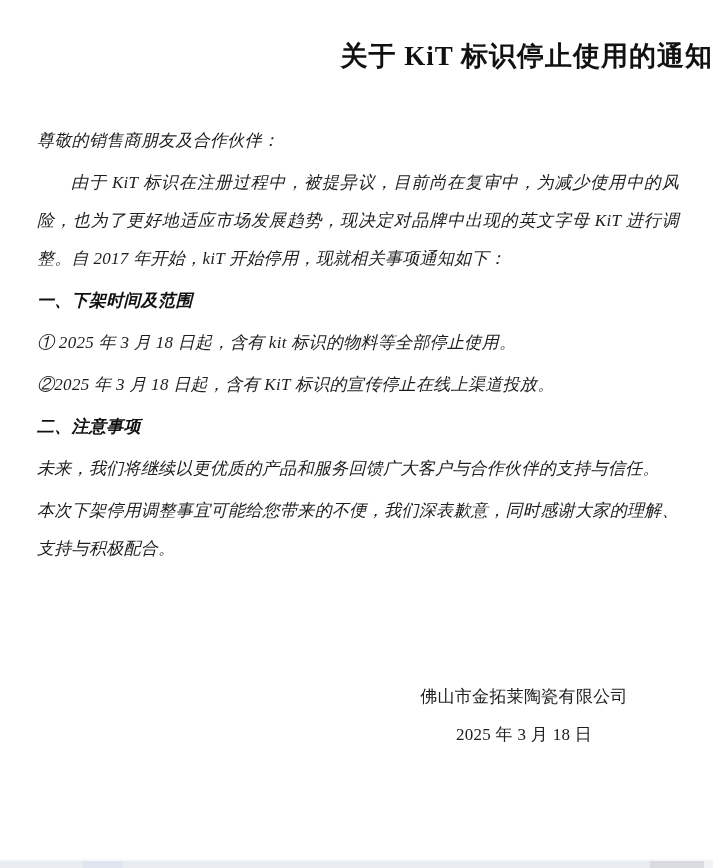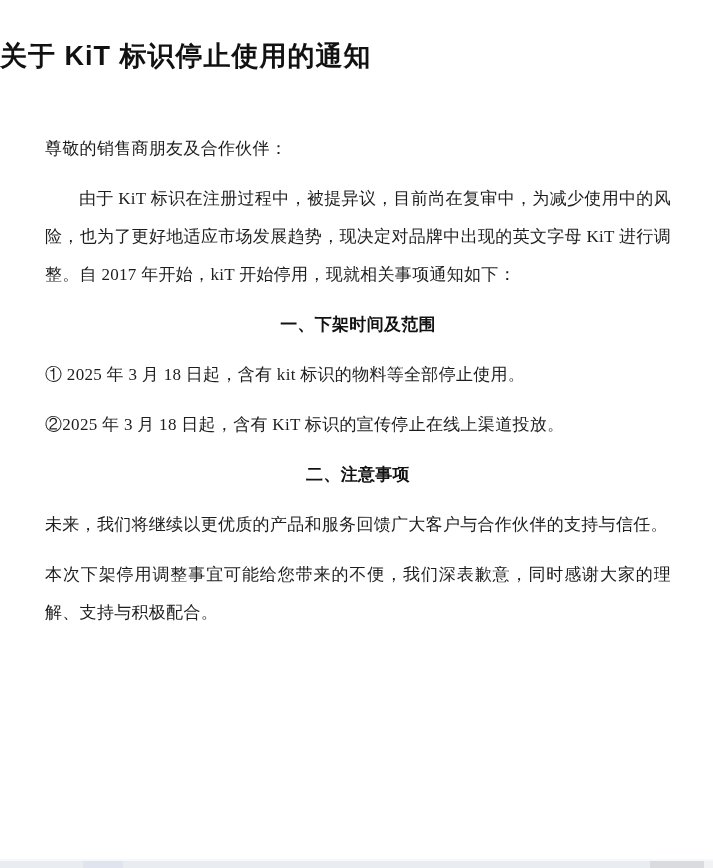--- a/index.html
+++ b/index.html
@@ -12,43 +12,43 @@
     width: 713px;
     height: 868px;
     background: #ffffff;
     overflow: hidden;
     color: #1d1d1f;
     font-family: "Liberation Serif", "DejaVu Serif", serif;
   }
   .doc-title {
     margin: 0;
     padding-top: 38px;
-    text-align: left;
-    font-family: Liberation Sans, sans-serif;
+    text-align: right;
+    font-family: Liberation Serif, serif;
     font-weight: bold;
     font-size: 27px;
     letter-spacing: 1px;
     color: #111111;
   }
   .doc-body {
     position: absolute;
     top: 118px;
     left: 33px;
     width: 650px;
     font-size: 17px;
     line-height: 38px;
     text-align: justify;
     letter-spacing: 0.3px;
   }
-  .doc-body p { margin: 12px; }
+  .doc-body p { margin: 4px; font-style: italic; }
   .p-indent { text-indent: 2em; }
   .p-heading {
     font-family: "Liberation Sans", "DejaVu Sans", sans-serif;
     font-weight: bold;
-    text-align: center;
+    text-align: left;
     color: #111111;
   }
   .signature-block {
     position: absolute;
     top: 678px;
     left: 384px;
     width: 280px;
     text-align: center;
     font-size: 17px;
     line-height: 38px;
@@ -109,20 +109,24 @@
     <p class="p-heading">二、注意事项</p>
 
 
     <p>未来，我们将继续以更优质的产品和服务回馈广大客户与合作伙伴的支持与信任。</p>
 
     <p>本次下架停用调整事宜可能给您带来的不便，我们深表歉意，同时感谢大家的理解、支持与积极配合。</p>
 
 
   </div>
 
+  <div class="signature-block">
+    <p>佛山市金拓莱陶瓷有限公司</p>
+    <p>2025 年 3 月 18 日</p>
+  </div>
 
   <div class="bottom-hairline"></div>
 
   <div class="bottom-bar">
     <div class="seg-blue"></div>
     <div class="seg-gray"></div>
     <div class="seg-light"></div>
   </div>
 
 </div>

